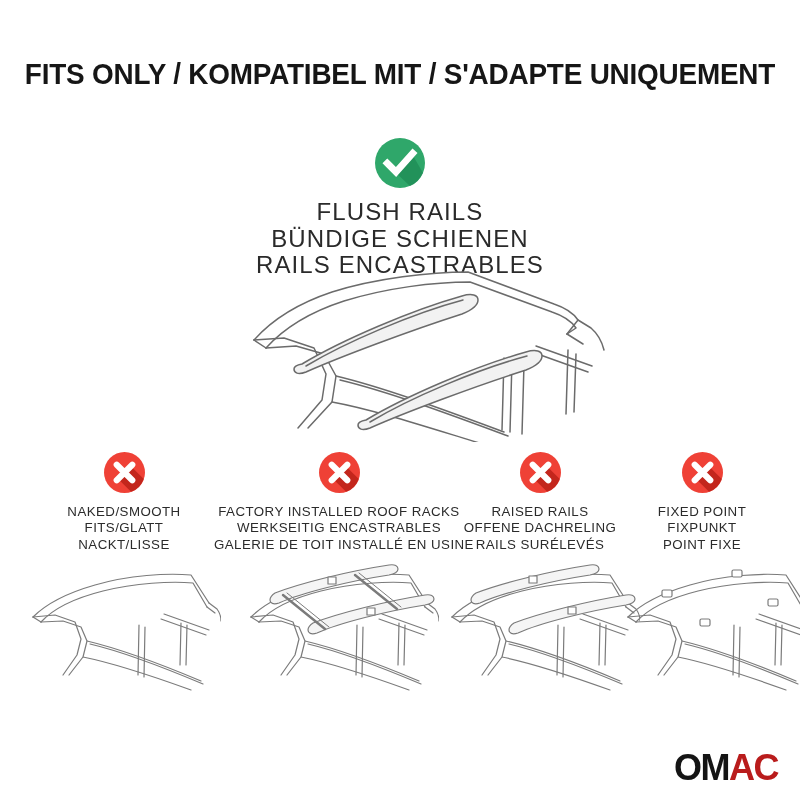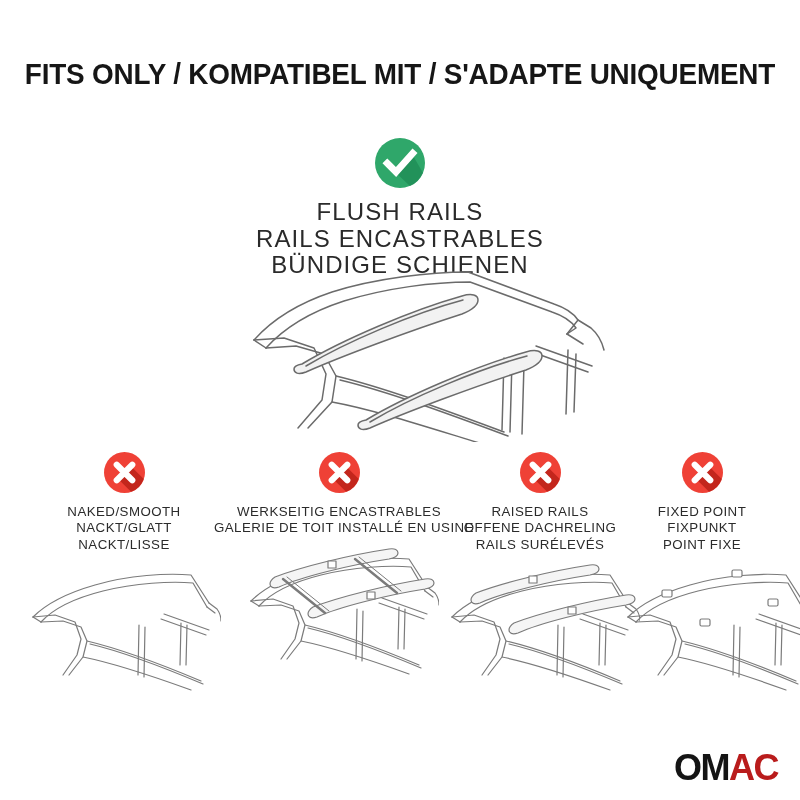--- a/index.html
+++ b/index.html
@@ -145,22 +145,22 @@
 <div id="primary-block">
 
   <svg class="status-icon" viewBox="0 0 100 100">
     <circle cx="50" cy="50" r="50" fill="#2fa76a"></circle>
     <path d="M70 96 A50 50 0 0 0 96 70 L73 30 L40 68 L27 56 Z" fill="#1f8b55" opacity="0.75"></path>
     <path d="M24.5 50.5 L42 68 L75.5 30.5" fill="none" stroke="#ffffff" stroke-width="13.5" stroke-linecap="square" stroke-linejoin="miter"></path>
   </svg>
 
   <div id="primary-labels">
     <span class="primary-label-line">FLUSH RAILS</span>
+    <span class="primary-label-line">BÜNDIGE SCHIENEN</span>
     <span class="primary-label-line">RAILS ENCASTRABLES</span>
-    <span class="primary-label-line">BÜNDIGE SCHIENEN</span>
   </div>
 </div>
 
 <svg id="primary-illustration" viewBox="0 0 370 180">
   <g fill="none" stroke="#6b6b6b" stroke-width="1.5" stroke-linecap="round" stroke-linejoin="round">
 
     <path d="M18 78 C34 60 60 42 96 30 C140 16 195 10 232 10 L318 42
              C330 46 338 52 342 58 L331 72"></path>
     <path d="M18 78 L30 86"></path>
     <path d="M30 86 C48 66 74 50 108 39 C150 26 198 20 234 20 L316 50
@@ -200,21 +200,21 @@
   <div class="option-cell" id="option-cell-0">
     <div class="option-icon-wrap">
       <svg class="option-icon" viewBox="0 0 100 100">
         <circle cx="50" cy="50" r="50" fill="#ef4136"></circle>
         <path d="M66 97 A50 50 0 0 0 97 66 L68 37 L37 68 Z" fill="#b81f16" opacity="0.8"></path>
         <path d="M31 31 L69 69 M69 31 L31 69" fill="none" stroke="#ffffff" stroke-width="15" stroke-linecap="round"></path>
       </svg>
     </div>
     <div class="option-labels">
       <span class="option-label-line">NAKED/SMOOTH</span>
-      <span class="option-label-line">NACKT/GLATT</span>
+      <span class="option-label-line">FITS/GLATT</span>
       <span class="option-label-line">NACKT/LISSE</span>
     </div>
     <svg class="option-illustration" viewBox="0 0 200 140" width="200" height="140">
       <g fill="none" stroke="#7b7b7b" stroke-width="1.2" stroke-linecap="round" stroke-linejoin="round">
         <path d="M12 60 C24 48 46 36 74 28 C108 18 146 16 170 18 L188 46"></path>
         <path d="M12 60 L20 65"></path>
         <path d="M20 65 C32 52 54 41 82 34 C114 26 150 24 172 26 L186 50"></path>
         <path d="M20 65 L42 64 L60 70 L66 84 L62 100 L48 118"></path>
         <path d="M12 60 L34 58 L54 65 L60 82 L56 98 L42 118"></path>
         <path d="M62 100 C92 106 134 120 170 133"></path>
@@ -234,20 +234,21 @@
 
   <div class="option-cell" id="option-cell-1">
     <div class="option-icon-wrap">
       <svg class="option-icon" viewBox="0 0 100 100">
         <circle cx="50" cy="50" r="50" fill="#ef4136"></circle>
         <path d="M66 97 A50 50 0 0 0 97 66 L68 37 L37 68 Z" fill="#b81f16" opacity="0.8"></path>
         <path d="M31 31 L69 69 M69 31 L31 69" fill="none" stroke="#ffffff" stroke-width="15" stroke-linecap="round"></path>
       </svg>
     </div>
     <div class="option-labels">
+      <span class="option-label-line">FACTORY INSTALLED ROOF RACKS</span>
       <span class="option-label-line">WERKSEITIG ENCASTRABLES</span>
       <span class="option-label-line">GALERIE DE TOIT INSTALLÉ EN USINE</span>
     </div>
     <svg class="option-illustration" viewBox="0 0 200 140" width="200" height="140">
       <g fill="none" stroke="#7b7b7b" stroke-width="1.2" stroke-linecap="round" stroke-linejoin="round">
         <path d="M12 60 C24 48 46 36 74 28 C108 18 146 16 170 18 L188 46"></path>
         <path d="M12 60 L20 65"></path>
         <path d="M20 65 C32 52 54 41 82 34 C114 26 150 24 172 26 L186 50"></path>
         <path d="M20 65 L42 64 L60 70 L66 84 L62 100 L48 118"></path>
         <path d="M12 60 L34 58 L54 65 L60 82 L56 98 L42 118"></path>

